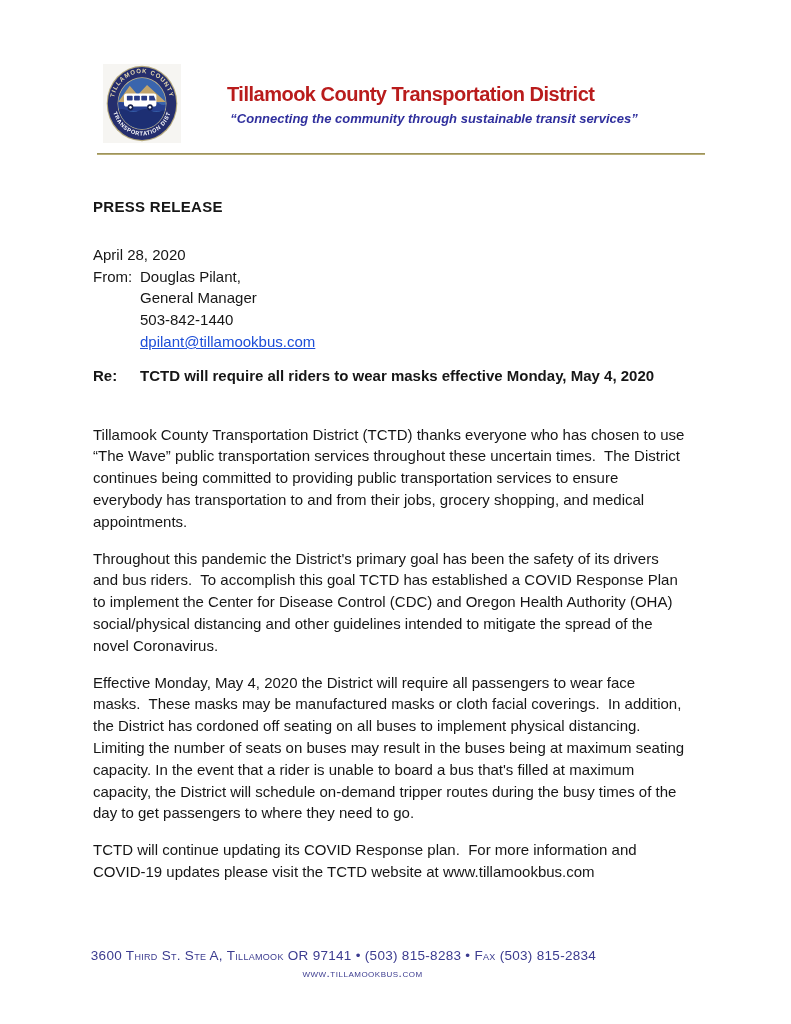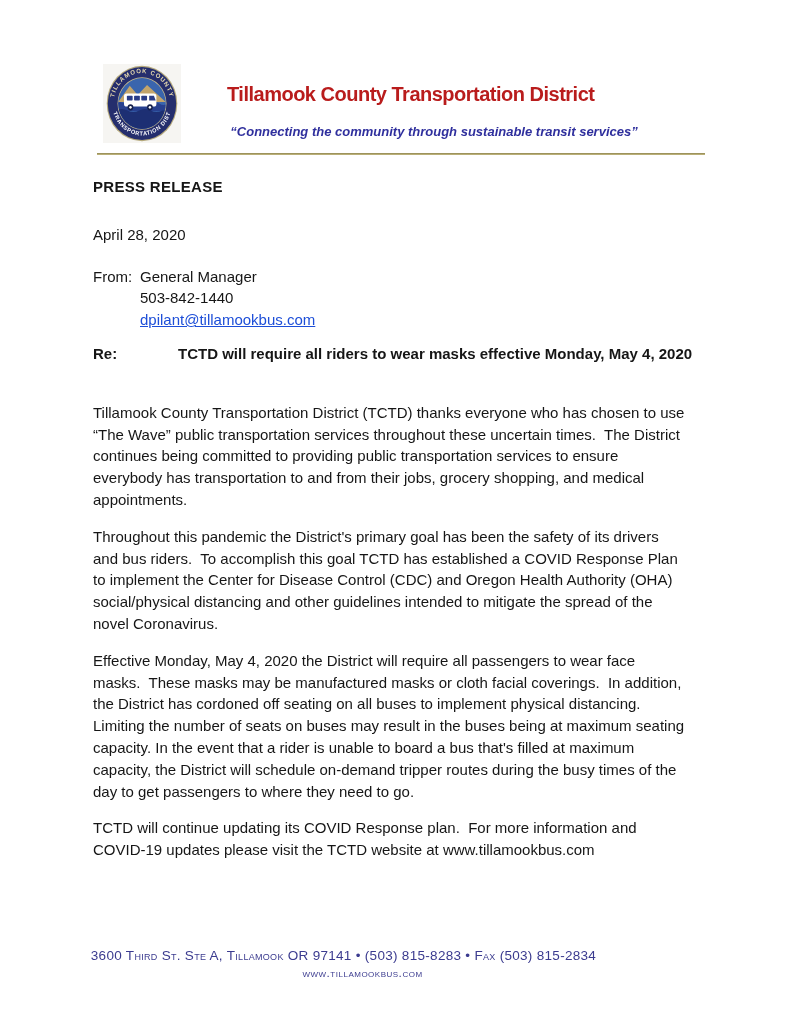--- a/index.html
+++ b/index.html
@@ -31,51 +31,51 @@
   }
   .org-name {
     font-size: 20px;
     font-weight: bold;
     letter-spacing: -0.5px;
     color: #b91c1c;
     white-space: nowrap;
     margin: 0;
   }
   .org-tagline {
-    margin-top: 18px;
+    margin-top: 5px;
     text-align: center;
     font-size: 13px;
     font-weight: bold;
     font-style: italic;
     color: #2f2f9d;
     white-space: nowrap;
   }
   .header-divider {
     position: absolute;
     left: 97px; top: 153px;
     width: 608px; height: 2px;
     background: linear-gradient(#8f854f, #c8bd85);
   }
 
   
   .content {
     position: absolute;
-    left: 93px; top: 176px;
+    left: 93px; top: 196px;
     width: 662px;
     font-size: 15px;
     line-height: 21.8px;
   }
   .press-heading { font-weight: bold; letter-spacing: 0.3px; }
   .date-line { margin-top: 26px; }
 
-  .from-block { margin-top: 20px; display: flex; }
+  .from-block { display: flex; }
   .label-col { width: 47px; flex: none; }
   .email-link { color: #1d4ed8; text-decoration: underline; cursor: pointer; }
 
-  .re-block { margin-top: 12px; display: flex; font-weight: bold; gap: 38px; }
+  .re-block { margin-top: 12px; display: flex; font-weight: bold; }
 
   .para { margin: 15px 0 0 0; white-space: pre-wrap; }
   .para-first { margin-top: 37px; }
 
   
   .footer {
     position: absolute;
     left: 0; top: 947px;
     width: 687px;
     text-align: center;
@@ -145,20 +145,21 @@
   <div class="header-divider"></div>
 
   <div class="content">
     <div class="press-heading">PRESS RELEASE</div>
 
     <div class="date-line">April 28, 2020</div>
 
     <div class="from-block">
       <div class="label-col">From:</div>
       <div>
+        <div>Douglas Pilant,</div>
         <div>General Manager</div>
         <div>503-842-1440</div>
         <div><a class="email-link">dpilant@tillamookbus.com</a></div>
       </div>
     </div>
 
     <div class="re-block">
       <div class="label-col">Re:</div>
       <div>TCTD will require all riders to wear masks effective Monday, May 4, 2020</div>
     </div>

